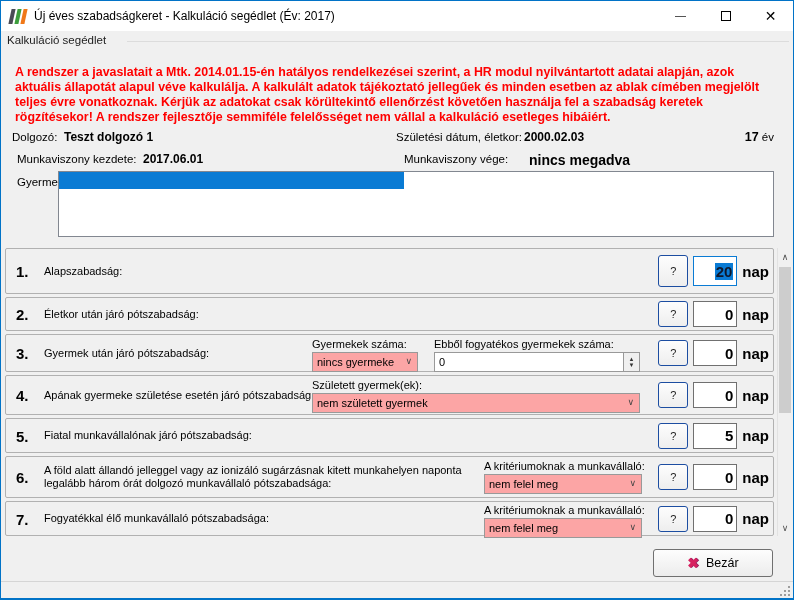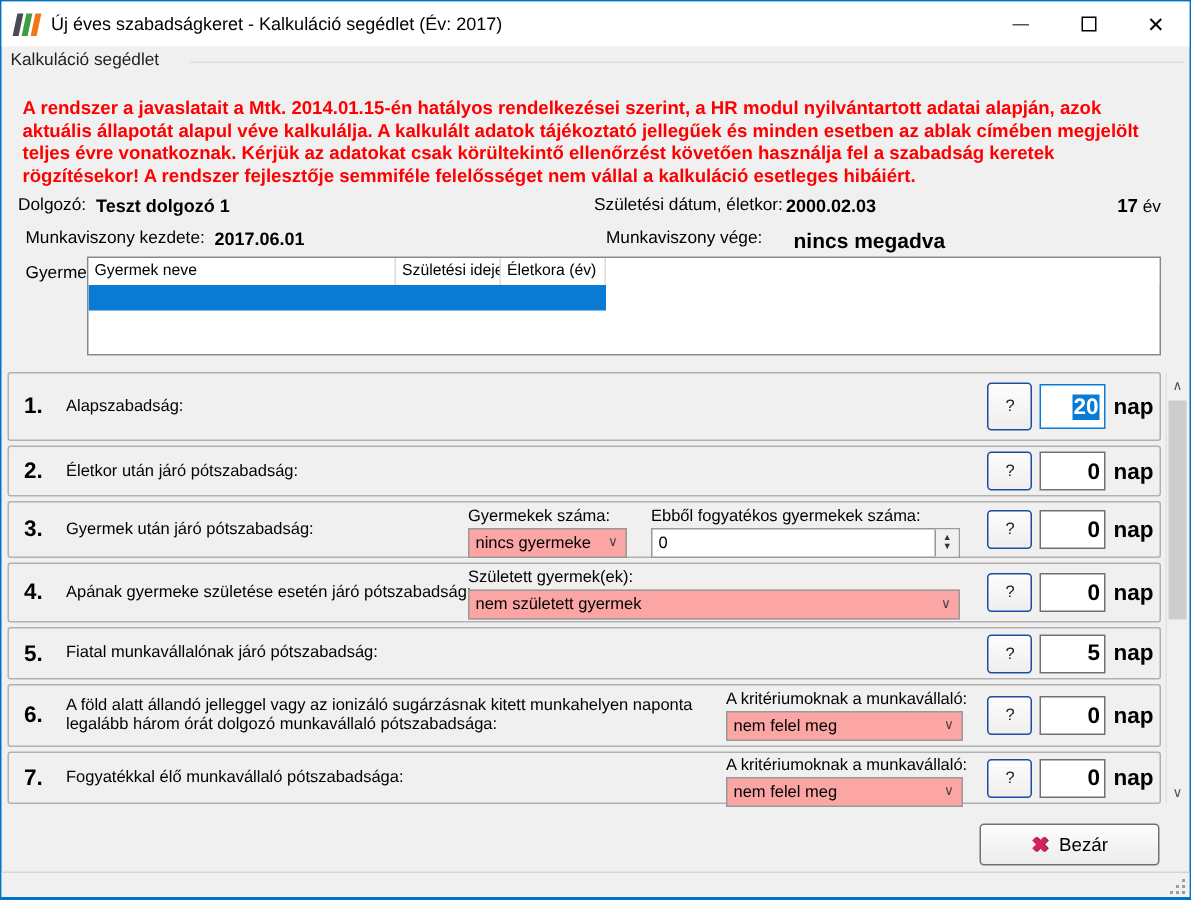--- a/index.html
+++ b/index.html
@@ -93,21 +93,21 @@
     display:flex; align-items:center; justify-content:center;
     font-family:"Liberation Sans", sans-serif;
   }
   .r1 .help-btn { height:32px; }
   .val-box {
     width:44px; height:26px; background:#fff; border:1px solid #707070;
     display:flex; align-items:center; justify-content:flex-end;
     padding-right:3px; font-size:15px; font-weight:bold;
   }
   .r1 .val-box { height:30px; border:1px solid #0a7bd4; }
-  .val-box .sel { background:#0a7bd4; color:#ffffff; padding:0 1px;margin-left:36px; }
+  .val-box .sel { background:#0a7bd4; color:#0f172a; padding:0 1px;margin-left:36px; }
   .caret { width:2px; height:18px; background:#e2701d; display:inline-block; margin-left:0; }
   .unit { font-size:15px; font-weight:bold; }
 
   .ctrl { position:absolute; font-size:11px; }
   .clbl { font-size:11px; margin-bottom:2px; white-space:nowrap; }
   .combo {
     height:20px; background:#fca5a5; border:1px solid #999;
     display:flex; align-items:center; padding-left:4px; position:relative;
     font-size:11px; white-space:nowrap;
   }
@@ -195,25 +195,20 @@
   <span class="fld lab-birth">Születési dátum, életkor:</span>
   <span class="fld val-birth">2000.02.03</span>
   <span class="fld val-age"><span class="n">17</span><span> év</span></span>
   <span class="fld lab-start">Munkaviszony kezdete:</span>
   <span class="fld val-start">2017.06.01</span>
   <span class="fld lab-end">Munkaviszony vége:</span>
   <span class="fld val-end">nincs megadva</span>
   <span class="fld lab-children">Gyermekek:</span>
 
   <div class="child-table">
-    <div class="ct-header">
-      <div class="col col-name">Gyermek neve</div>
-      <div class="col col-birth">Születési ideje</div>
-      <div class="col col-age">Életkora (év)</div>
-    </div>
     <div class="ct-selected"></div>
   </div>
 
   <div class="items">
 
     <div class="item-row r1">
       <span class="num">1.</span>
       <span class="lbl">Alapszabadság:</span>
       <div class="cluster">
         <button class="help-btn">?</button>

